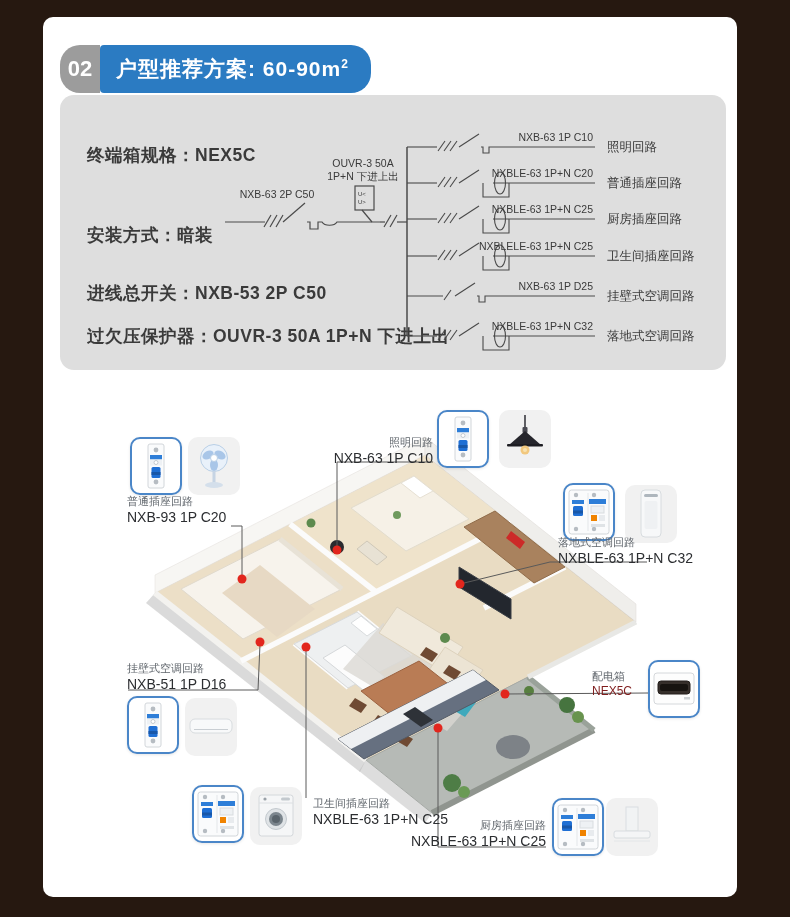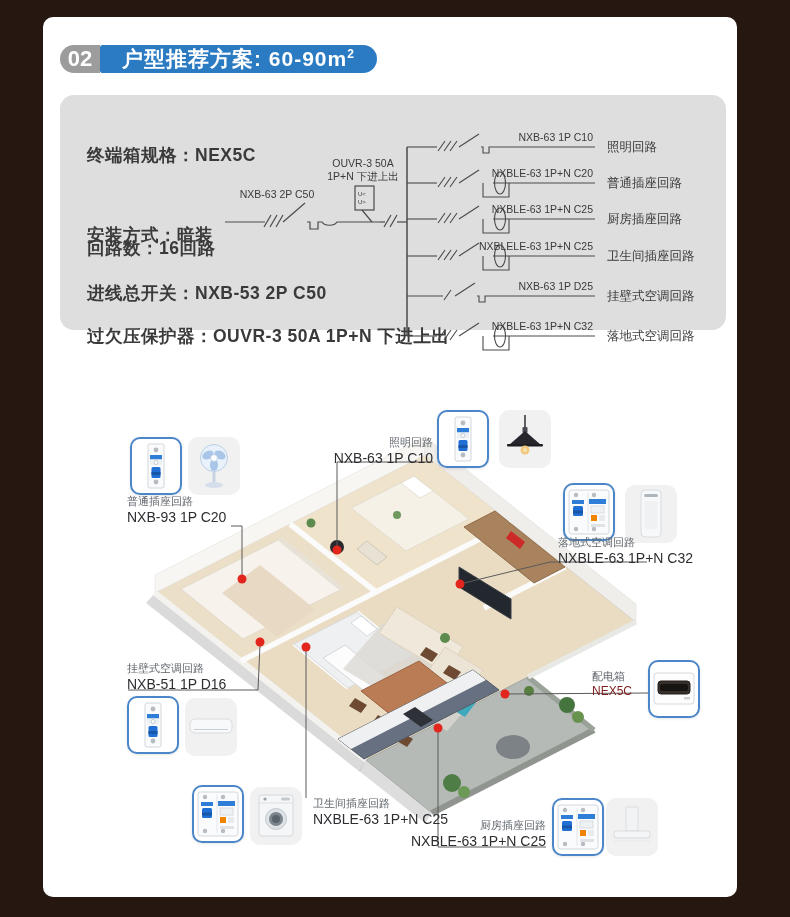--- a/index.html
+++ b/index.html
@@ -6,34 +6,34 @@
   body{
     width:790px;height:917px;position:relative;overflow:hidden;
     background:#261810;
     font-family:"Liberation Sans","DejaVu Sans",sans-serif;
   }
   .card{
     position:absolute;left:43px;top:17px;width:694px;height:880px;
     background:#ffffff;border-radius:10px;
   }
   
-  .badge{position:absolute;left:17px;top:28px;height:28px;display:flex;}
+  .badge{position:absolute;left:17px;top:28px;height:48px;display:flex;}
   .badge-num{
     background:#9c9c9c;color:#fff;font-size:22px;font-weight:bold;
     border-radius:20px 0 0 20px;width:40px;display:flex;align-items:center;justify-content:center;
   }
   .badge-title{
     background:#2b7bc2;color:#fff;font-size:21px;font-weight:bold;
-    border-radius:4px 20px 20px 4px;padding:0 22px 0 22px;display:flex;align-items:center;
+    border-radius:4px 20px 20px 4px;padding:0 22px 0 16px;display:flex;align-items:center;
     letter-spacing:1px;
   }
   .badge-title sup{font-size:12px;margin-top:-10px;}
   
   .spec-panel{
-    position:absolute;left:17px;top:78px;width:666px;height:235px;
+    position:absolute;left:17px;top:78px;width:666px;height:275px;
     background:#dedede;border-radius:14px;text-decoration:underline;
   }
   .spec-line{
     position:absolute;left:27px;font-size:17.5px;font-weight:600;color:#3a3a3a;letter-spacing:0.5px;
   }
   .diagram-svg{position:absolute;left:172px;top:113px;}
   .plan-svg{position:absolute;left:72px;top:378px;}
   
   .co-box{
     position:absolute;width:52px;height:58px;background:#fff;
@@ -59,21 +59,20 @@
     <div class="badge-num">02</div>
     <div class="badge-title">
         <span>户型推荐方案: 60-90m</span>
         <sup>2</sup>
       </div>
   </div>
 
   <div class="spec-panel">
     <div class="spec-line" style="top:48px;">终端箱规格：NEX5C</div>
     <div class="spec-line" style="top:80px;margin-top:48px;">安装方式：暗装</div>
-    <div class="spec-line" style="top:141px;">回路数：16回路</div>
     <div class="spec-line" style="top:186px;">进线总开关：NXB-53 2P C50</div>
     <div class="spec-line" style="top:229px;">过欠压保护器：OUVR-3 50A 1P+N 下进上出</div>
   </div>
 
   <svg class="diagram-svg" width="515" height="230" viewBox="0 0 515 230">
     <g stroke="#4a4a4a" stroke-width="1.2" fill="none">
 
       <line x1="10" y1="92" x2="50" y2="92"></line>
       <line x1="49" y1="97" x2="56" y2="85"></line>
         <line x1="55" y1="97" x2="62" y2="85"></line>

